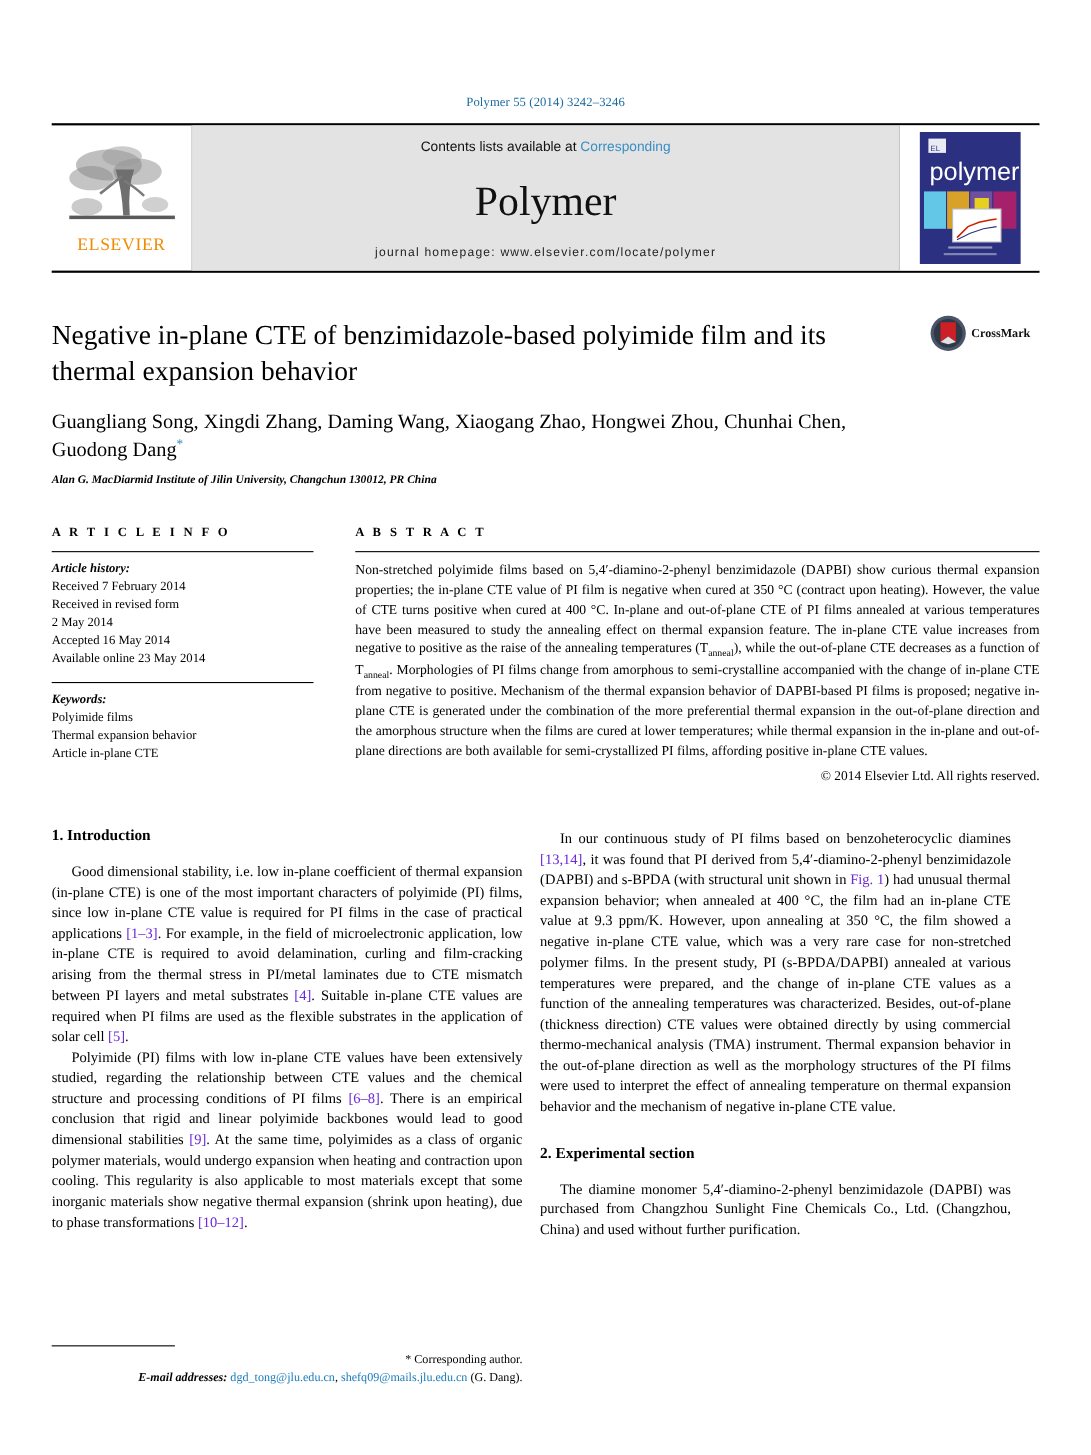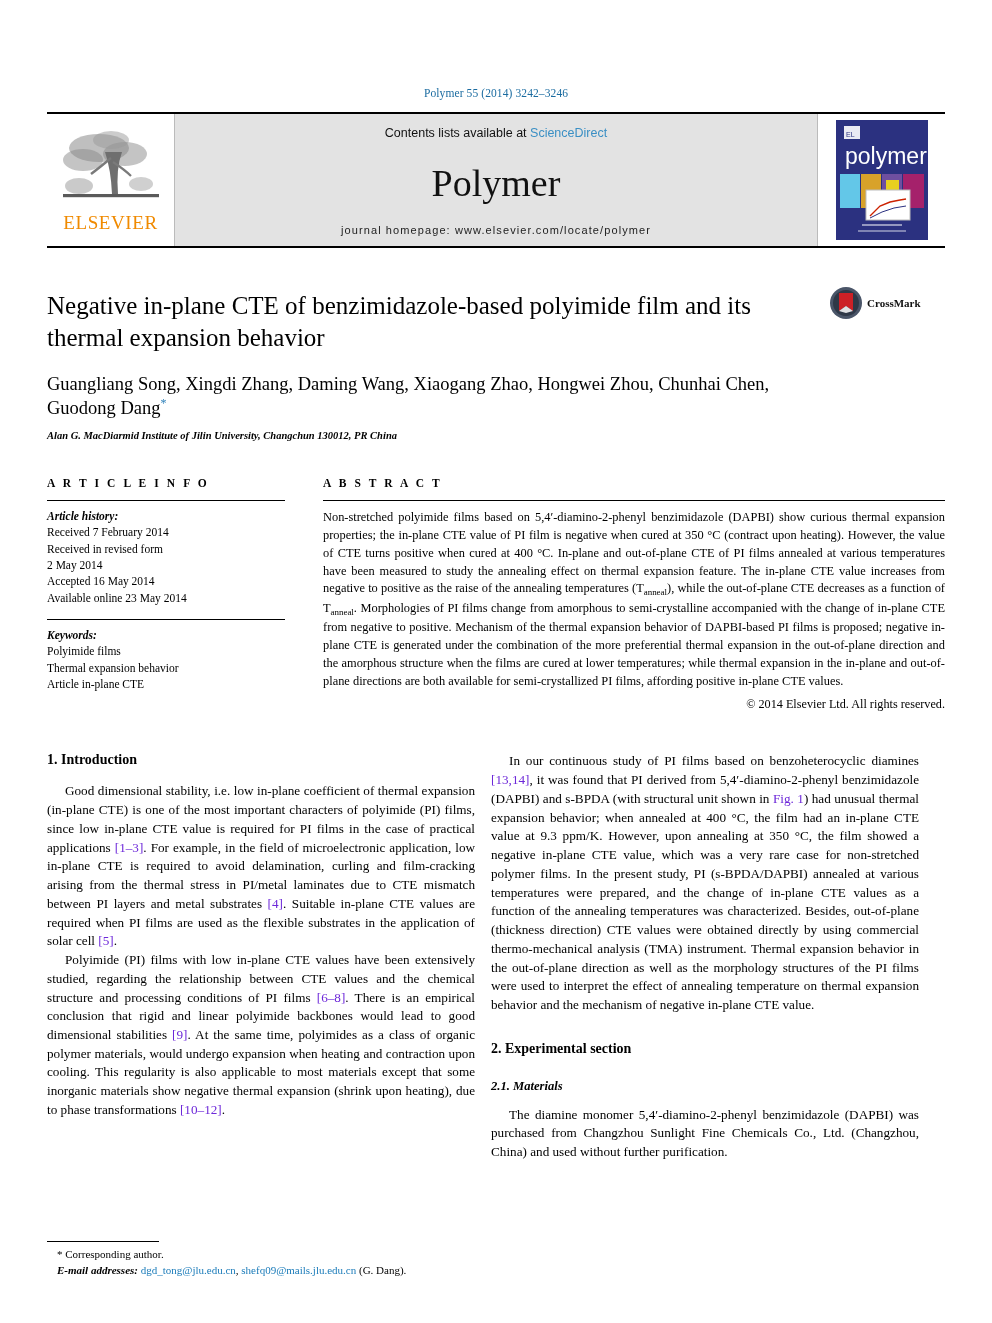--- a/index.html
+++ b/index.html
@@ -50,21 +50,21 @@
     align-items: center;
     justify-content: center;
     border-right: 1px solid #bbb;
     box-sizing: border-box;
     padding: 4px 0;
   }
   .tree-svg { display:block; }
   .elsevier-word {
     color: #f08a00;
     font-family: "Liberation Serif", serif;
-    font-size: 19px;
+    font-size: 16px;
     letter-spacing: 0.6px;
     line-height: 1;
     margin-top: 1px;
   }
   .mast-center {
     flex: 1 1 auto;
     background: #e3e3e3;
     display: flex;
     flex-direction: column;
     align-items: center;
@@ -134,21 +134,21 @@
   .affil {
     font-family: "Liberation Serif", serif;
     font-style: italic;
     font-weight: bold;
     font-size: 10.5px;
     margin-top: 9px;
     color: #000;
   }
   .crossmark {
     position: absolute;
-    right: 16px;
+    right: 0;
     top: -4px;
     width: 100px;
     display: flex;
     align-items: center;
     gap: 4px;
   }
   .crossmark-label {
     font-family: "Liberation Serif", serif;
     font-weight: bold;
     font-size: 11px;
@@ -245,22 +245,23 @@
   a.ref, .ref {
     color: #6d28d9;
     text-decoration: none;
     font-family: Liberation Serif, serif;
   }
 
   
   .footnote {
     position: absolute;
     left: 47px;
-    bottom: 44px;
+    bottom: 62px;
     width: 428px;
+    text-align: right;
   }
   .fn-rule {
     border-top: 1px solid #000;
     width: 112px;
     margin-bottom: 5px;
   }
   .fn-line {
     font-family: "Liberation Serif", serif;
     font-size: 11px;
     line-height: 1.45;
@@ -302,21 +303,21 @@
           <ellipse cx="20" cy="58" rx="14" ry="8" fill="#8a8a8a" opacity="0.45"></ellipse>
           <ellipse cx="82" cy="56" rx="12" ry="7" fill="#8a8a8a" opacity="0.4"></ellipse>
           <rect x="4" y="66" width="96" height="3.2" fill="#5a5a5a"></rect>
         </g>
       </svg>
       <div class="elsevier-word">ELSEVIER</div>
     </div>
 
     <div class="mast-center">
       <div class="contents-line">
-        <span>Contents lists available at </span><span class="sd">ScienceDirect</span>
+        <span>Contents lists available at </span><span class="sd">Corresponding</span>
       </div>
       <div class="journal-title">Polymer</div>
       <div class="homepage-line">journal homepage: www.elsevier.com/locate/polymer</div>
     </div>
 
     <div class="mast-cover">
       <svg width="92" height="120" viewBox="0 0 92 120">
         <rect x="0" y="0" width="92" height="120" fill="#2b3180"></rect>
         <rect x="8" y="6" width="16" height="13" fill="#ffffff" opacity="0.9"></rect>
         <text x="10" y="17" font-family="Liberation Sans, sans-serif" font-size="7" fill="#2b3180">EL</text>
@@ -392,21 +393,20 @@
 
       <p class="para"><span>Good dimensional stability, i.e. low in-plane coefficient of thermal expansion (in-plane CTE) is one of the most important characters of polyimide (PI) films, since low in-plane CTE value is required for PI films in the case of practical applications </span><span class="ref">[1–3]</span><span>. For example, in the field of microelectronic application, low in-plane CTE is required to avoid delamination, curling and film-cracking arising from the thermal stress in PI/metal laminates due to CTE mismatch between PI layers and metal substrates </span><span class="ref">[4]</span><span>. Suitable in-plane CTE values are required when PI films are used as the flexible substrates in the application of solar cell </span><span class="ref">[5]</span><span>.</span></p>
 
       <p class="para"><span>Polyimide (PI) films with low in-plane CTE values have been extensively studied, regarding the relationship between CTE values and the chemical structure and processing conditions of PI films </span><span class="ref">[6–8]</span><span>. There is an empirical conclusion that rigid and linear polyimide backbones would lead to good dimensional stabilities </span><span class="ref">[9]</span><span>. At the same time, polyimides as a class of organic polymer materials, would undergo expansion when heating and contraction upon cooling. This regularity is also applicable to most materials except that some inorganic materials show negative thermal expansion (shrink upon heating), due to phase transformations </span><span class="ref">[10–12]</span><span>.</span></p>
     </div>
 
     <div class="bcol">
       <p class="para"><span>In our continuous study of PI films based on benzoheterocyclic diamines </span><span class="ref">[13,14]</span><span>, it was found that PI derived from 5,4′-diamino-2-phenyl benzimidazole (DAPBI) and s-BPDA (with structural unit shown in </span><span class="ref">Fig. 1</span><span>) had unusual thermal expansion behavior; when annealed at 400 °C, the film had an in-plane CTE value at 9.3 ppm/K. However, upon annealing at 350 °C, the film showed a negative in-plane CTE value, which was a very rare case for non-stretched polymer films. In the present study, PI (s-BPDA/DAPBI) annealed at various temperatures were prepared, and the change of in-plane CTE values as a function of the annealing temperatures was characterized. Besides, out-of-plane (thickness direction) CTE values were obtained directly by using commercial thermo-mechanical analysis (TMA) instrument. Thermal expansion behavior in the out-of-plane direction as well as the morphology structures of the PI films were used to interpret the effect of annealing temperature on thermal expansion behavior and the mechanism of negative in-plane CTE value.</span></p>
 
       <div class="h2 spaced">2. Experimental section</div>
-      <div class="h3">2.1. Materials</div>
 
       <p class="para">The diamine monomer 5,4′-diamino-2-phenyl benzimidazole (DAPBI) was purchased from Changzhou Sunlight Fine Chemicals Co., Ltd. (Changzhou, China) and used without further purification.</p>
     </div>
   </div>
 
   <div class="footnote">
     <div class="fn-rule"></div>
     <div class="fn-line">* Corresponding author.</div>
     <div class="fn-line">
       <span class="it">E-mail addresses:</span>

